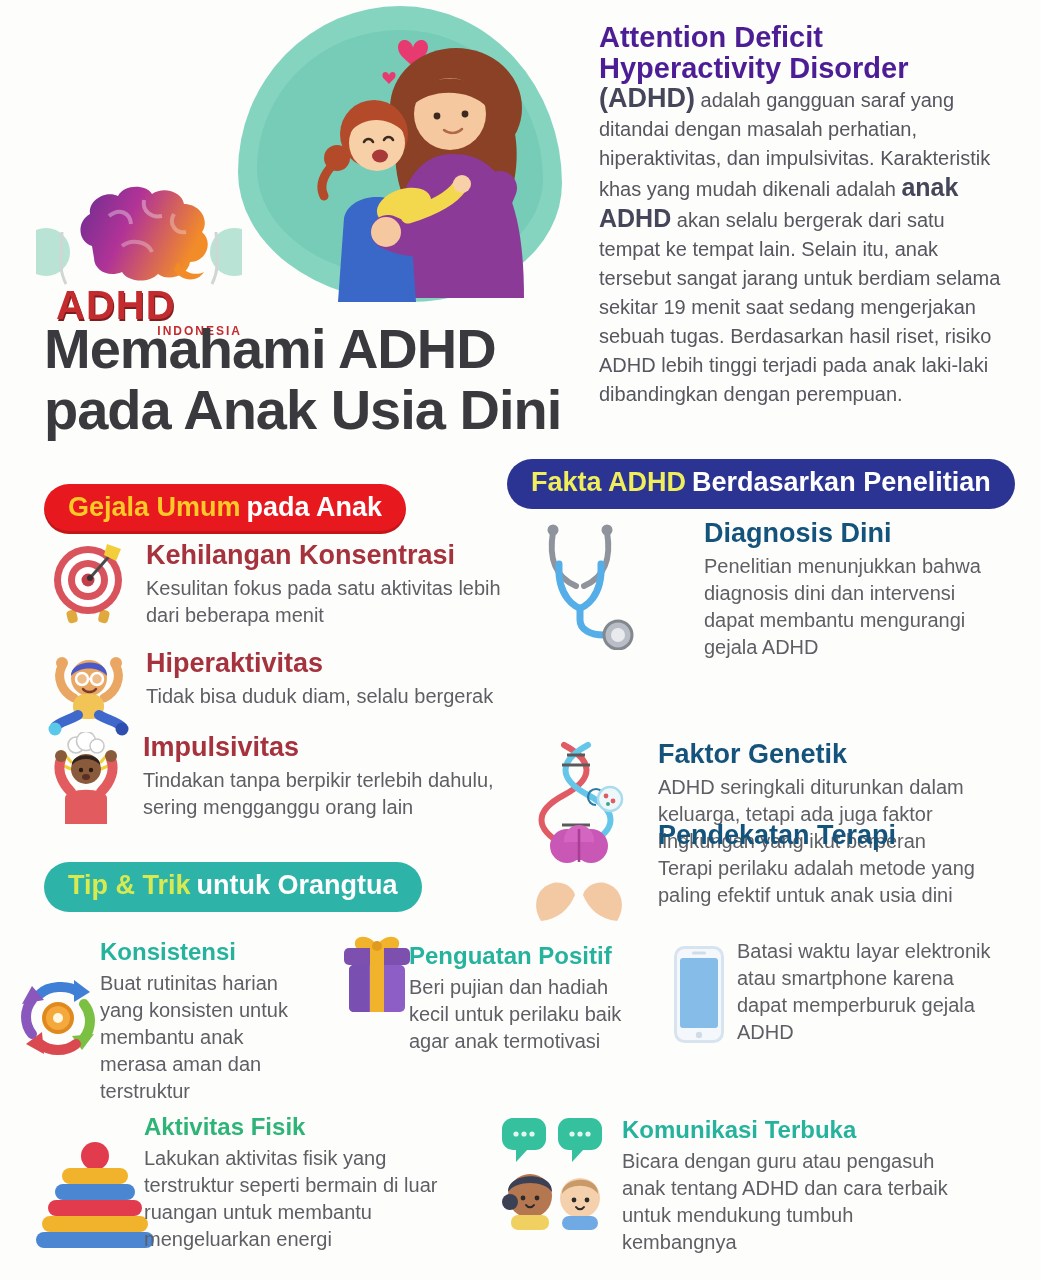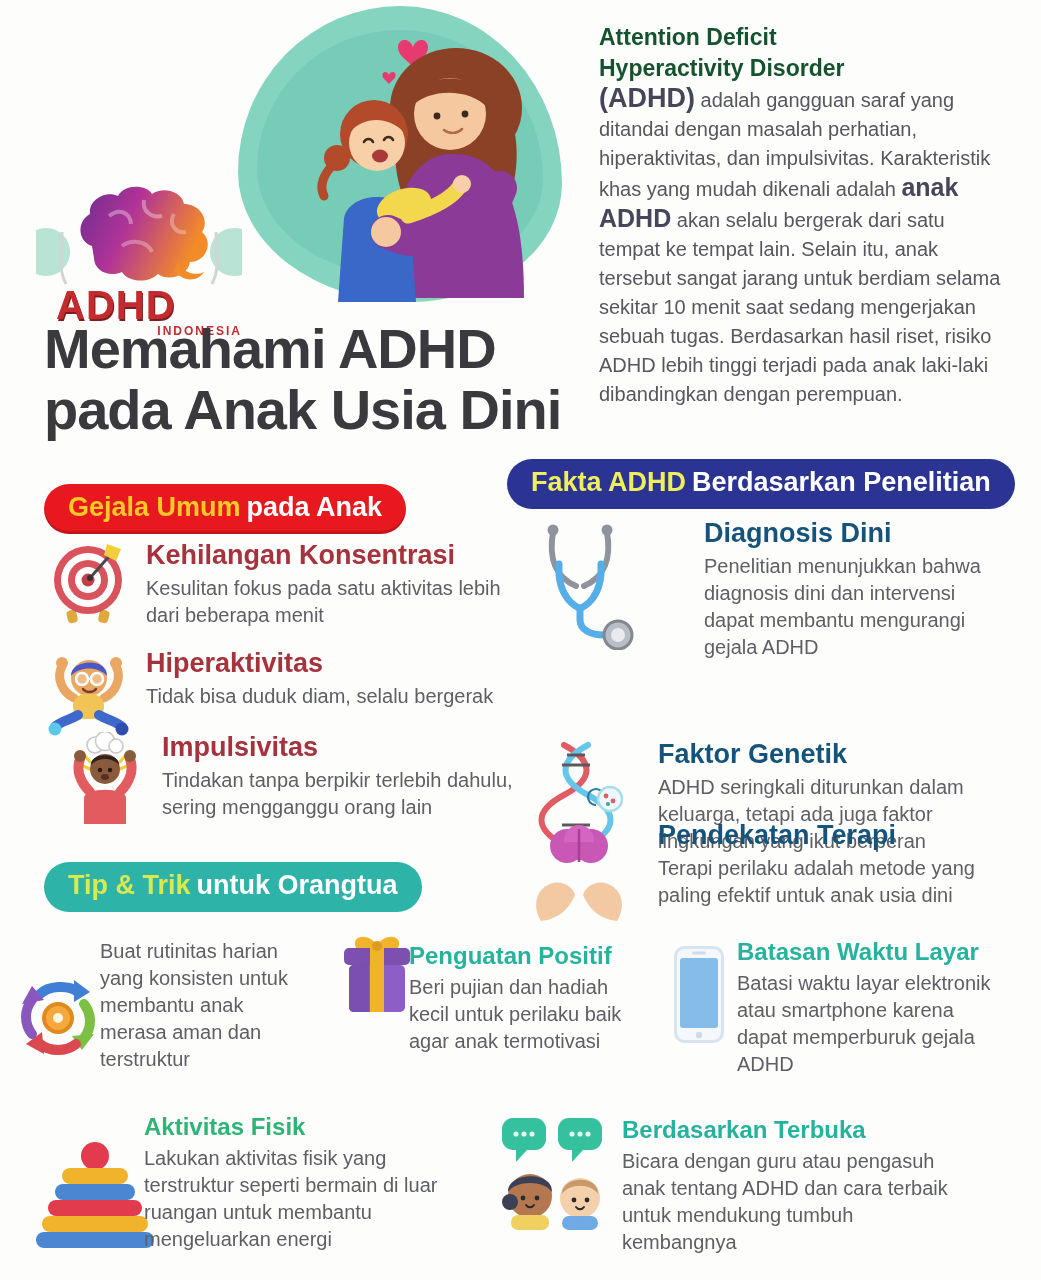--- a/index.html
+++ b/index.html
@@ -18,21 +18,21 @@
   
   .hero{position:absolute;left:238px;top:6px;width:324px;height:296px;}
   .hero-blob{position:absolute;inset:0;background:#85d4c0;
     border-radius:50% 50% 47% 53% / 56% 60% 40% 44%;}
   .hero-blob-inner{position:absolute;left:6%;top:8%;width:88%;height:84%;
     background:#76ccb6;border-radius:50% 50% 47% 53% / 56% 60% 40% 44%;}
   .hero svg{position:absolute;left:0;top:0;}
   
   .intro{position:absolute;left:599px;top:22px;width:412px;
     color:#55565e;font-size:20px;line-height:29px;}
-  .intro-bold{display:block;font-weight:bold;color:#14532d;font-size:23px;line-height:31px;}
+  .intro-bold{display:block;font-weight:bold;color:#4c1d95;font-size:29px;line-height:31px;}
   .intro-bold-inline{font-weight:bold;color:#45465a;font-size:27px;}
   .intro-big-inline{font-weight:bold;color:#45465a;font-size:25px;}
   
   .title{position:absolute;left:44px;top:318px;margin:0;
     font-size:56px;line-height:61px;font-weight:bold;color:#3a3a3e;letter-spacing:-1px;}
   .title span{display:block;}
   
   .badge{position:absolute;display:inline-block;border-radius:30px;
     padding:8px 24px 11px;font-size:27px;font-weight:bold;white-space:nowrap;}
   .badge .rest{color:#fff;margin-left:6px;}
@@ -127,21 +127,21 @@
     </svg>
   </div>
 
   <div class="intro">
     <span class="intro-bold">Attention Deficit</span>
     <span class="intro-bold">Hyperactivity Disorder</span>
     <span>
       <span class="intro-bold-inline">(ADHD)</span>
       <span> adalah gangguan saraf yang ditandai dengan masalah perhatian, hiperaktivitas, dan impulsivitas. Karakteristik khas yang mudah dikenali adalah </span>
       <span class="intro-big-inline">anak ADHD</span>
-      <span> akan selalu bergerak dari satu tempat ke tempat lain. Selain itu, anak tersebut sangat jarang untuk berdiam selama sekitar 10 menit saat sedang mengerjakan sebuah tugas. Berdasarkan hasil riset, risiko ADHD lebih tinggi terjadi pada anak laki-laki dibandingkan dengan perempuan.</span>
+      <span> akan selalu bergerak dari satu tempat ke tempat lain. Selain itu, anak tersebut sangat jarang untuk berdiam selama sekitar 19 menit saat sedang mengerjakan sebuah tugas. Berdasarkan hasil riset, risiko ADHD lebih tinggi terjadi pada anak laki-laki dibandingkan dengan perempuan.</span>
     </span>
   </div>
 
   <h1 class="title">
     <span>Memahami ADHD</span>
     <span>pada Anak Usia Dini</span>
   </h1>
 
   <div class="badge badge-red">
     <span class="hl">Gejala Umum</span><span class="rest">pada Anak</span>
@@ -193,21 +193,21 @@
         <path d="M52,67 C62,73 70,73 75,79" stroke="#3e68cc" stroke-width="10" fill="none" stroke-linecap="round"></path>
         <circle cx="75" cy="81" r="6.5" fill="#2e4eb0"></circle>
       </svg>
     </div>
     <div style="width:420px;">
       <div class="item-title g-title">Hiperaktivitas</div>
       <div class="desc">Tidak bisa duduk diam, selalu bergerak</div>
     </div>
   </div>
 
-  <div class="item" style="left:60px;top:732px;">
+  <div class="item" style="left:41px;top:732px;">
     <div class="icon-box g-icon">
       <svg width="82" height="92" viewBox="0 0 82 92">
         <g fill="#ffffff" stroke="#c9c9c9" stroke-width="1.6">
           <circle cx="32" cy="13" r="8"></circle>
             <circle cx="42" cy="9" r="9.5"></circle>
             <circle cx="53" cy="14" r="7"></circle>
         </g>
         <path d="M22,24 L27,30 M62,24 L57,30 M20,34 L27,37 M64,34 L57,37" stroke="#f2cf3a" stroke-width="3" stroke-linecap="round"></path>
         <path d="M27,60 C17,50 13,38 17,27" stroke="#e25b5e" stroke-width="10" fill="none" stroke-linecap="round"></path>
         <circle cx="17" cy="24" r="6" fill="#8a5a3c"></circle>
@@ -296,20 +296,21 @@
       <polygon points="82,62 70,78 60,64" fill="#7cc043"></polygon>
       <path d="M64,72 C54,80 38,80 28,72" stroke="#d9494f" stroke-width="10" fill="none" stroke-linecap="round"></path>
       <polygon points="32,82 14,72 30,60" fill="#d9494f"></polygon>
       <path d="M20,62 C12,52 12,38 20,28" stroke="#8a57bd" stroke-width="10" fill="none" stroke-linecap="round"></path>
       <polygon points="10,32 20,14 32,28" fill="#8a57bd"></polygon>
       <circle cx="46" cy="46" r="14" fill="#f5a83c" stroke="#e08a1e" stroke-width="4"></circle>
       <circle cx="46" cy="46" r="5" fill="#fff7e0"></circle>
     </svg>
   </div>
   <div class="tip-text" style="left:100px;top:938px;width:215px;">
+    <div class="t-title">Konsistensi</div>
     <div class="desc">Buat rutinitas harian yang konsisten untuk membantu anak merasa aman dan terstruktur</div>
   </div>
 
   <div class="tip-icon" style="left:336px;top:930px;">
     <svg width="82" height="88" viewBox="0 0 82 88">
       <path d="M41,16 C34,3 17,5 19,15 C21,24 34,22 41,16 Z" fill="#f2b32c"></path>
       <path d="M41,16 C48,3 65,5 63,15 C61,24 48,22 41,16 Z" fill="#f2b32c"></path>
       <rect x="8" y="18" width="66" height="17" rx="5" fill="#7d4fae"></rect>
       <rect x="13" y="35" width="56" height="47" rx="5" fill="#8d5ec6"></rect>
       <path d="M13,40 C13,37 15,35 18,35 L33,35 L33,82 L18,82 C15,82 13,80 13,77 Z" fill="#7a4fb2"></path>
@@ -324,21 +325,20 @@
 
   <div class="tip-icon" style="left:674px;top:946px;">
     <svg width="50" height="97" viewBox="0 0 50 97">
       <rect x="1.5" y="1.5" width="47" height="94" rx="9" fill="#f4f8fc" stroke="#d7e3ee" stroke-width="3"></rect>
       <rect x="6" y="12" width="38" height="70" rx="3" fill="#85bce8"></rect>
       <rect x="18" y="5.5" width="14" height="3" rx="1.5" fill="#cfdce8"></rect>
       <circle cx="25" cy="89" r="3.2" fill="#cfdce8"></circle>
     </svg>
   </div>
   <div class="tip-text" style="left:737px;top:938px;width:270px;">
-    <div class="t-title">Batasan Waktu Layar</div>
     <div class="desc">Batasi waktu layar elektronik atau smartphone karena dapat memperburuk gejala ADHD</div>
   </div>
 
   <div class="tip-icon" style="left:36px;top:1140px;">
     <svg width="118" height="108" viewBox="0 0 118 108">
       <circle cx="59" cy="16" r="14" fill="#e23b4e"></circle>
       <rect x="26" y="28" width="66" height="16" rx="8" fill="#f2b32c"></rect>
       <rect x="19" y="44" width="80" height="16" rx="8" fill="#4a86d2"></rect>
       <rect x="12" y="60" width="94" height="16" rx="8" fill="#e23b4e"></rect>
       <rect x="6" y="76" width="106" height="16" rx="8" fill="#f2b32c"></rect>
@@ -373,17 +373,17 @@
       <rect x="17" y="99" width="38" height="15" rx="7" fill="#f0d060"></rect>
       <circle cx="86" cy="82" r="20" fill="#f5d0ac"></circle>
       <path d="M68,78 C67,60 105,58 104,78 C97,67 75,67 68,78 Z" fill="#c89a6a"></path>
       <circle cx="80" cy="84" r="2.4" fill="#2a2a2a"></circle>
         <circle cx="93" cy="84" r="2.4" fill="#2a2a2a"></circle>
       <path d="M82,91 C84,94 88,94 90,91" stroke="#2a2a2a" stroke-width="2" fill="none" stroke-linecap="round"></path>
       <rect x="68" y="100" width="36" height="14" rx="7" fill="#70aae4"></rect>
     </svg>
   </div>
   <div class="tip-text" style="left:622px;top:1116px;width:345px;">
-    <div class="t-title">Berdasarkan Terbuka</div>
+    <div class="t-title">Komunikasi Terbuka</div>
     <div class="desc">Bicara dengan guru atau pengasuh anak tentang ADHD dan cara terbaik untuk mendukung tumbuh kembangnya</div>
   </div>
 
 </div>
 
 </body></html>

